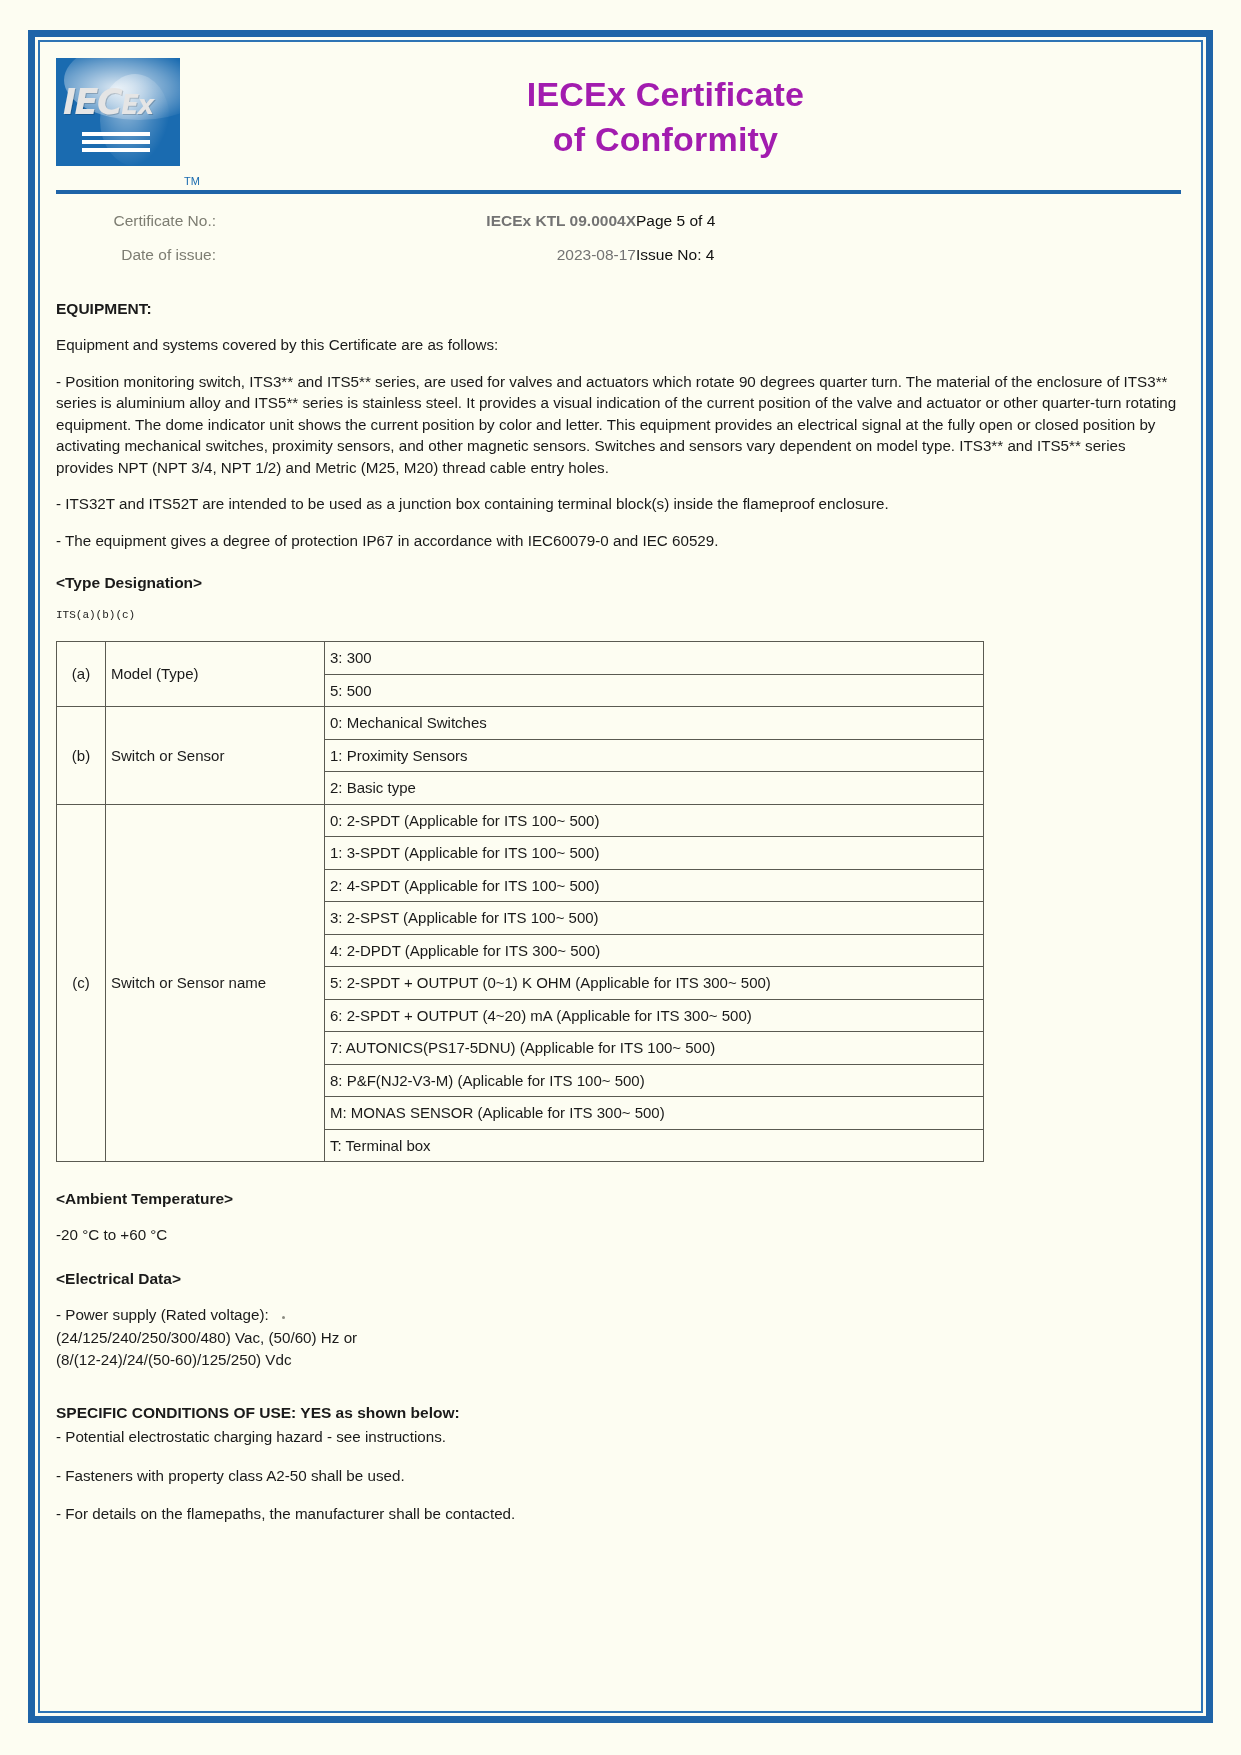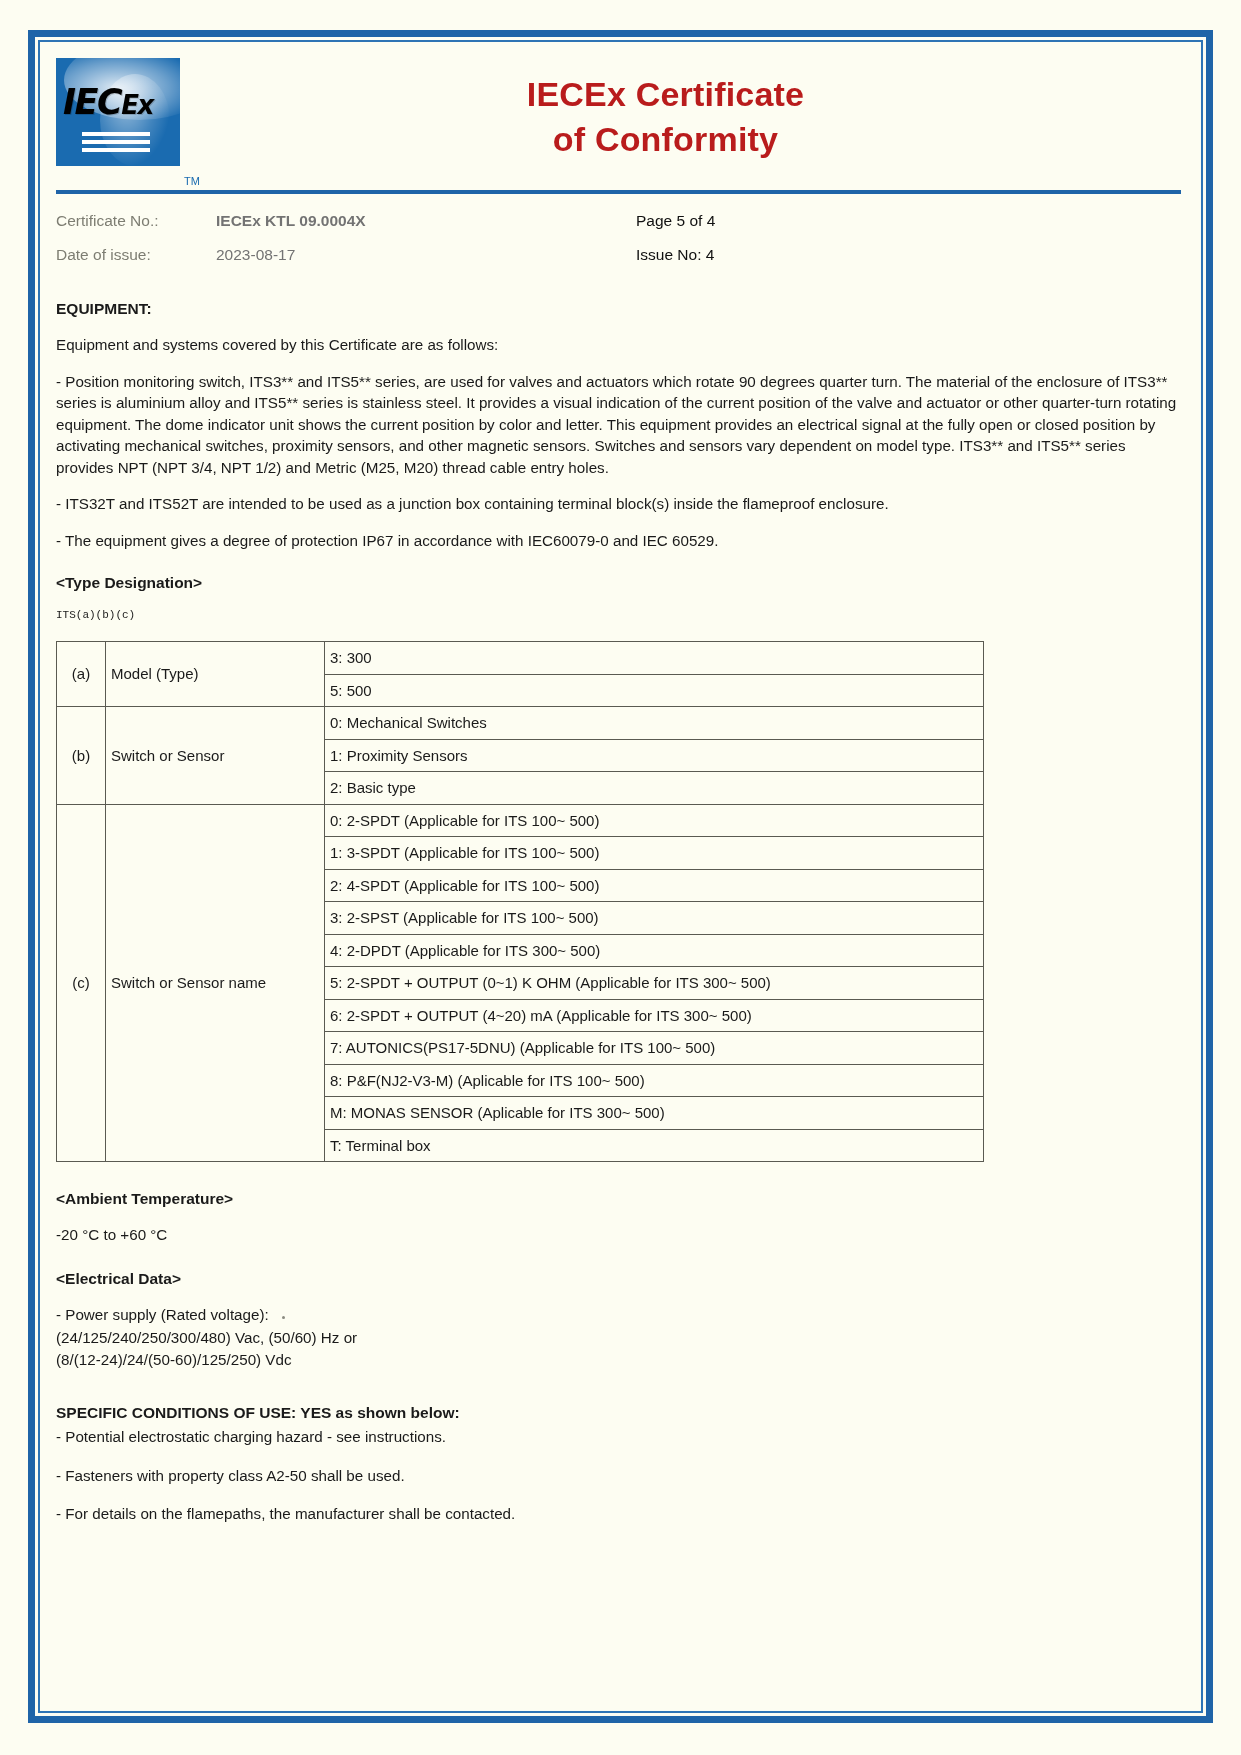--- a/index.html
+++ b/index.html
@@ -84,21 +84,21 @@
   }
   .logo-text {
     position: absolute;
     left: 7px;
     top: 24px;
     font-family: "DejaVu Sans", sans-serif;
     font-weight: bold;
     font-style: italic;
     font-size: 35px;
     letter-spacing: -1.5px;
-    color: #000000;
+    color: #e5e5e5;
     text-shadow: 1px 1px 0 rgba(0,0,0,0.18);
   }
   .logo-text .sub-x { font-size: 26px; }
   .logo-lines {
     position: absolute;
     left: 26px;
     top: 74px;
     width: 68px;
   }
   .logo-lines i {
@@ -116,37 +116,38 @@
     font-family: "Liberation Sans", sans-serif;
   }
 
   .header-titles {
     flex: 1;
     text-align: center;
     padding-top: 14px;
     padding-right: 34px;
   }
   .header-titles .line {
-    color: #b91c1c;
+    color: #a21caf;
     font-size: 34px;
     font-weight: bold;
     line-height: 1.32;
     letter-spacing: 0.2px;
   }
 
   .header-rule {
     height: 4px;
     background: #1f64a8;
     margin: 10px 0 0 0;
   }
 
   
   .meta {
     margin-top: 18px;
     font-size: 15.5px;
+    text-align: right;
   }
   .meta-row {
     display: flex;
     align-items: baseline;
     margin-bottom: 16px;
   }
   .meta-label {
     width: 160px;
     flex: 0 0 160px;
     color: #7d7d72;

